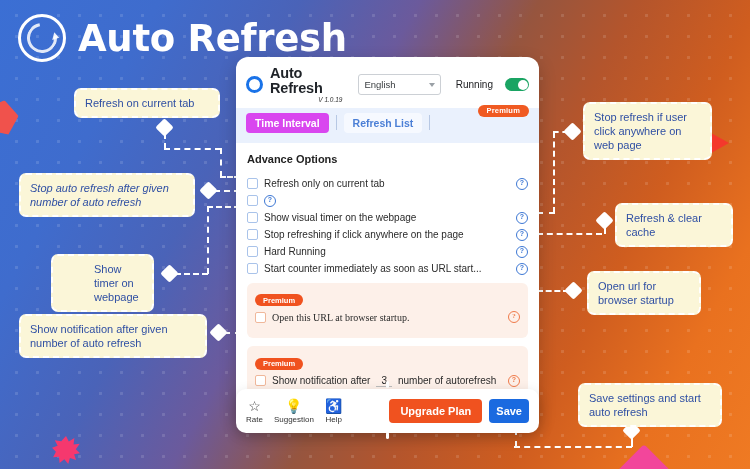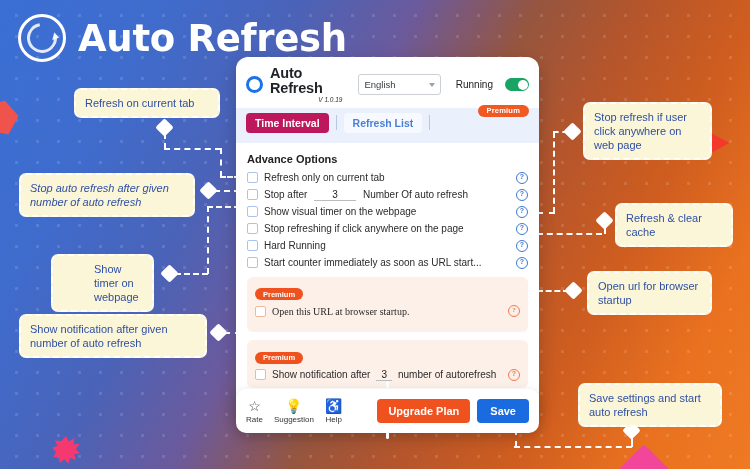--- a/index.html
+++ b/index.html
@@ -114,32 +114,32 @@
     border-radius:50%;background:#fff;
   }
 
   .tabs-row{
     display:flex;align-items:center;gap:7px;padding:5px 10px 10px 10px;
     background:#eaf1fd;position:relative;
   }
   .tab{
     font-size:10.5px;border-radius:4px;padding:4px 9px;white-space:nowrap;
   }
-  .tab.active{background:#be185d;color:#fff;font-weight:700;}
+  .tab.active{background:#d946ef;color:#fff;font-weight:700;}
   .tab.plain{background:#f6f9ff;color:#4b7fd6;font-weight:600;}
   .tab.outline{background:#fdf1ea;color:#e8622a;border:1px solid #f2a07a;font-weight:600;}
   .sep{width:1px;height:15px;background:#b7c8e4;}
   .prem-chip{
     position:absolute;right:10px;top:-3px;background:#f05a22;color:#fff;
     font-size:7.5px;font-weight:700;border-radius:8px;padding:1.5px 9px;
     letter-spacing:.2px;
   }
 
   .adv-body{padding:10px 11px 8px 11px;}
-  .adv-title{font-size:11px;color:#222;font-weight:600;margin-bottom:7px;}
+  .adv-title{font-size:11px;color:#222;font-weight:600;margin-bottom:13px;}
   .opt{
     display:flex;align-items:center;gap:6px;margin-bottom:5px;font-size:10px;color:#2b2b2b;
   }
   .cb{
     width:9px;height:9px;border-radius:2px;border:1px solid #a9c3ea;background:#fff;flex:0 0 auto;
   }
   .cb.orange{border-color:#f0b79a;}
   .opt .txt{flex:1 1 auto;white-space:nowrap;overflow:hidden;}
   .info{
     width:10px;height:10px;border-radius:50%;border:1px solid #3e78d4;color:#3e78d4;
@@ -173,21 +173,21 @@
   }
   .fitem .glyph{font-size:14px;line-height:15px;color:#444;}
   .fitem .flabel{font-size:8px;color:#333;}
   .spacer{flex:1 1 auto;}
   .btn-upgrade{
     background:#f0521f;color:#fff;font-size:11px;font-weight:700;border-radius:4px;
     padding:6px 11px;margin-right:7px;
   }
   .btn-save{
     background:#1a6ae0;color:#fff;font-size:11px;font-weight:700;border-radius:4px;
-    padding:6px 13px;
+    padding:6px 7px;
   }
   .nub{position:absolute;width:3px;height:7px;background:#fff;border-radius:2px;}
 
   
   .callout{
     position:absolute;background:#fbf6d8;border:2px dashed #ffffff;border-radius:7px;
     padding:6px 9px;color:#2f4fa3;font-size:11px;line-height:14px;box-sizing:border-box;
     font-weight:500;
   }
   .dia{
@@ -277,25 +277,20 @@
       <div class="adv-title">Advance Options</div>
 
       <div class="opt">
         <span class="cb"></span>
         <span class="txt">Refresh only on current tab</span>
         <span class="info">?</span>
       </div>
 
       <div class="opt">
         <span class="cb"></span>
-        <span class="txt">
-          <span>Stop after</span>
-          <span class="numfield">3</span>
-          <span>Number Of auto refresh</span>
-        </span>
         <span class="info">?</span>
       </div>
 
       <div class="opt">
         <span class="cb"></span>
         <span class="txt">Show visual timer on the webpage</span>
         <span class="info">?</span>
       </div>
 
       <div class="opt">
@@ -367,16 +362,16 @@
   <div class="callout" style="left:19px;top:173px;width:176px;font-style:italic;">Stop auto refresh after given number of auto refresh</div>
 
   <div class="callout" style="left:51px;top:254px;width:103px;padding-left:41px;">Show timer on webpage</div>
 
   <div class="callout" style="left:19px;top:314px;width:188px;">Show notification after given number of auto refresh</div>
 
   <div class="callout" style="left:583px;top:102px;width:129px;">Stop refresh if user click anywhere on web page</div>
 
   <div class="callout" style="left:615px;top:203px;width:118px;">Refresh &amp; clear cache</div>
 
-  <div class="callout" style="left:587px;top:271px;width:125px;">Open url for browser startup</div>
+  <div class="callout" style="left:587px;top:271px;width:114px;">Open url for browser startup</div>
 
   <div class="callout" style="left:578px;top:383px;width:144px;">Save settings and start auto refresh</div>
 </div>
 
 </body></html>

